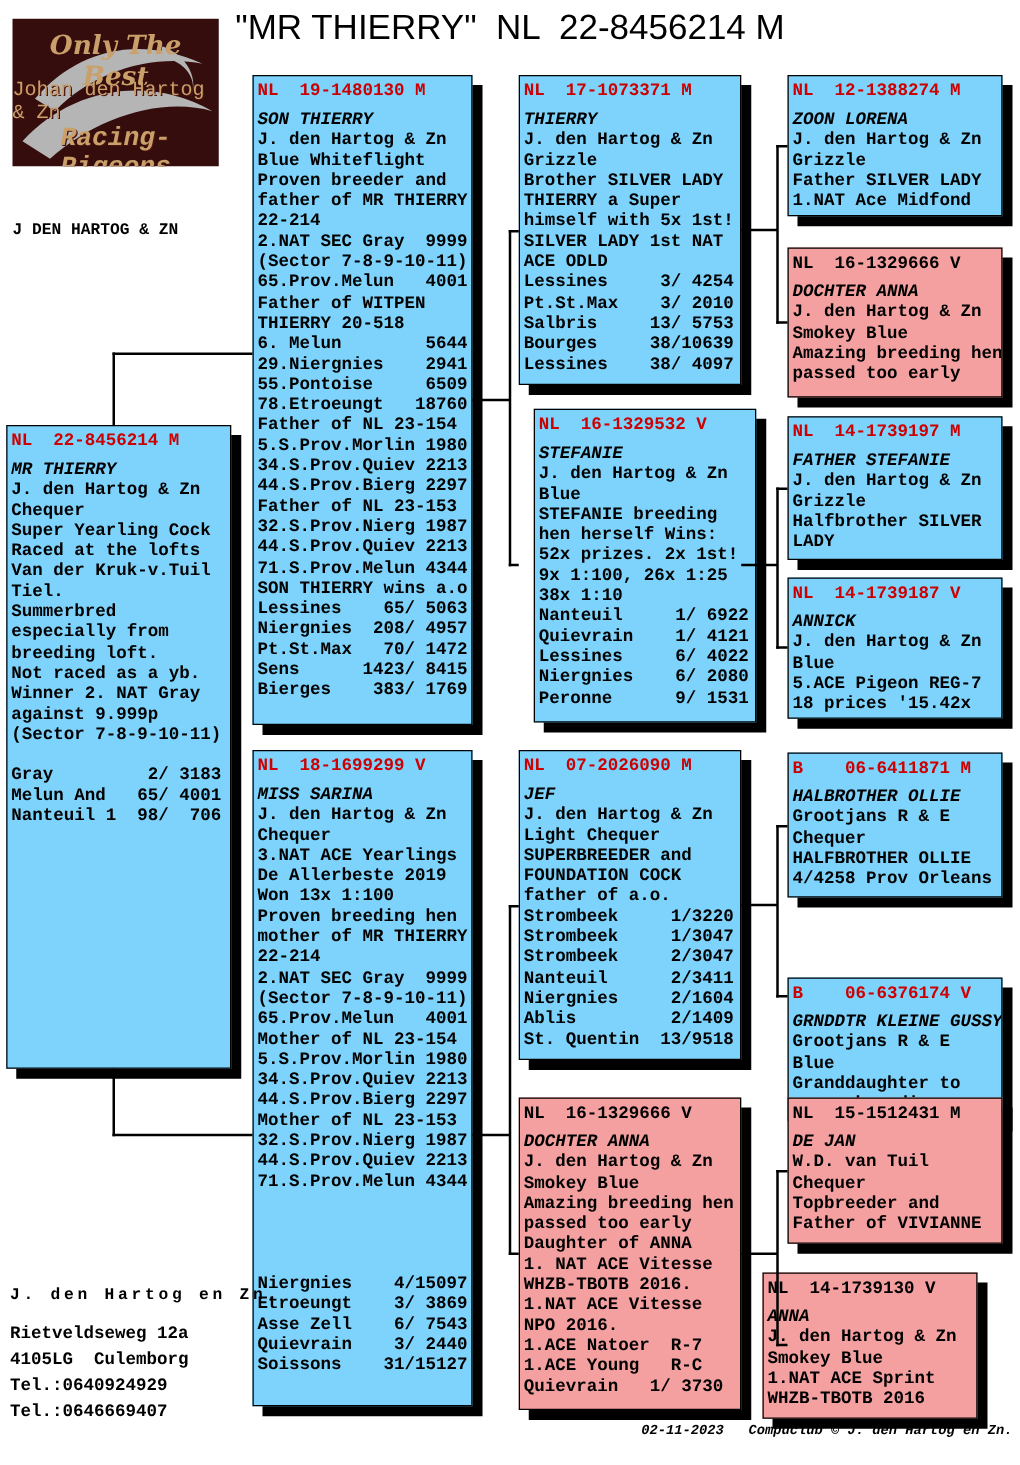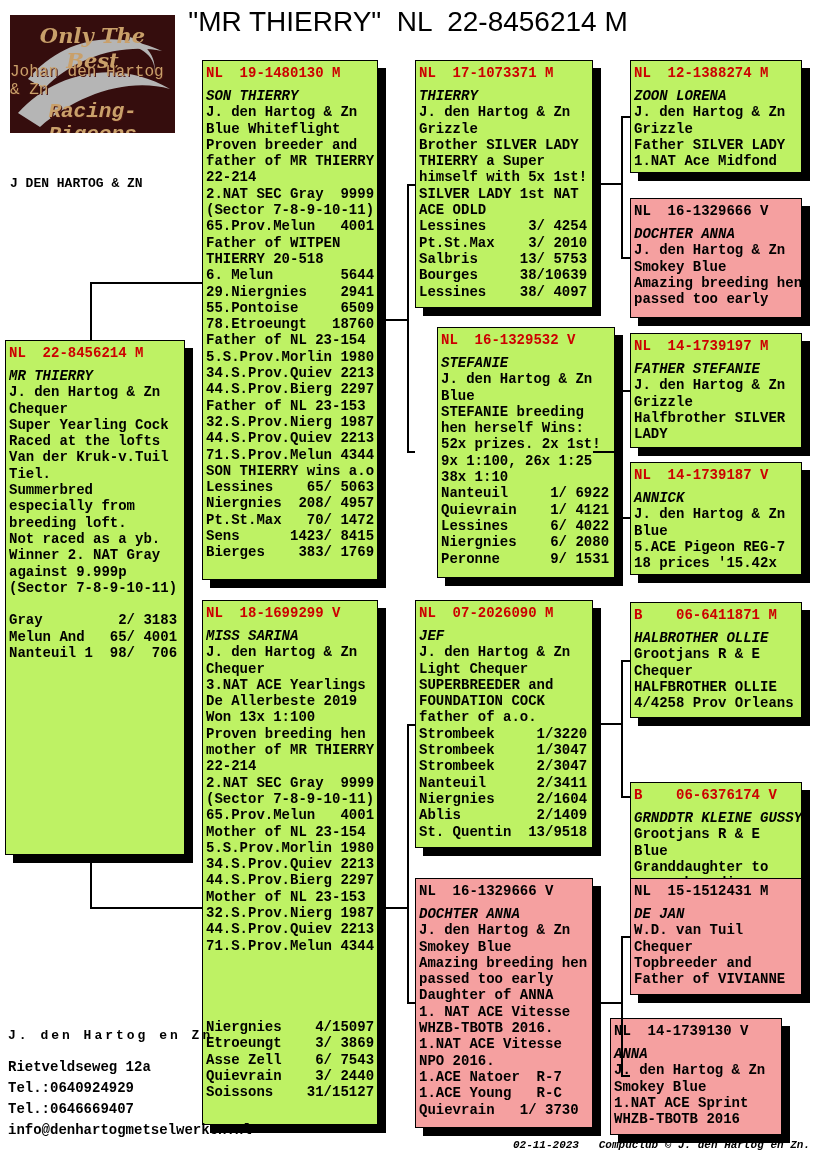--- a/index.html
+++ b/index.html
@@ -15,21 +15,21 @@
             font-family:"DejaVu Serif",serif;font-style:italic;font-weight:bold;
             font-size:21px;color:#c9a06a;}
   .logo .l2{position:absolute;left:0;top:48px;width:100%;text-align:left;
             font-family:Liberation Mono, monospace;font-size:16px;color:#c9a06a;
             text-shadow:1px 1px 0 #4a1410;}
   .logo .l3{position:absolute;left:0;top:85px;width:100%;text-align:center;
             font-family:Liberation Mono, monospace;font-style:italic;font-weight:bold;
             font-size:21px;color:#c9a06a;text-shadow:1px 1px 0 #4a1410;}
   .owner-label{position:absolute;left:10px;top:176px;font-weight:bold;font-size:13px;white-space:pre;color:#000;}
   
-  .pbox{position:absolute;background:#bef264;border:1px solid #000;box-shadow:8px 8px 0 #000;
+  .pbox{position:absolute;background:#7dd3fc;border:1px solid #000;box-shadow:8px 8px 0 #000;
         padding:4px 3px;box-sizing:border-box;overflow:hidden;}
   .pbox.pink{background:#f5a0a0;}
   .ring{font-weight:bold;font-size:14px;color:#cc0000;white-space:pre;margin-bottom:6px;line-height:17px;}
   .pink .ring{color:#000;}
   .pname{font-weight:bold;font-style:italic;font-size:14px;white-space:pre;line-height:16.3px;color:#000;}
   .pline{font-weight:bold;font-size:14px;white-space:pre;line-height:16.3px;min-height:16.3px;color:#000;}
   
   .cline{position:absolute;background:#000;}
   
   .addr-name{position:absolute;left:8px;top:1028px;font-weight:bold;font-size:13px;
@@ -165,21 +165,21 @@
         <div class="pline">SILVER LADY 1st NAT</div>
         <div class="pline">ACE ODLD</div>
         <div class="pline">Lessines     3/ 4254</div>
         <div class="pline">Pt.St.Max    3/ 2010</div>
         <div class="pline">Salbris     13/ 5753</div>
         <div class="pline">Bourges     38/10639</div>
         <div class="pline">Lessines    38/ 4097</div>
       </div>
   </div>
 
-  <div class="pbox" style="left:437px;top:327px;width:178px;height:251px;">
+  <div class="pbox" style="left:427px;top:327px;width:178px;height:251px;">
     <div class="ring">NL  16-1329532 V</div>
     <div class="pname">STEFANIE</div>
     <div>
         <div class="pline">J. den Hartog &amp; Zn</div>
         <div class="pline">Blue</div>
         <div class="pline">STEFANIE breeding</div>
         <div class="pline">hen herself Wins:</div>
         <div class="pline">52x prizes. 2x 1st!</div>
         <div class="pline">9x 1:100, 26x 1:25</div>
         <div class="pline">38x 1:10</div>
@@ -348,19 +348,19 @@
   <div class="cline" style="left:621px;top:796px;width:9px;height:2px;"></div>
 
   <div class="cline" style="left:593px;top:1002px;width:29px;height:2px;"></div>
   <div class="cline" style="left:621px;top:936px;width:2px;height:141px;"></div>
   <div class="cline" style="left:621px;top:936px;width:9px;height:2px;"></div>
   <div class="cline" style="left:621px;top:1075px;width:9px;height:2px;"></div>
 
   <div class="addr-name">J. den Hartog en Zn.</div>
   <div class="addr-lines">
       <div class="pline">Rietveldseweg 12a</div>
+      <div class="pline">4105LG  Culemborg</div>
       <div class="pline">Tel.:0640924929</div>
       <div class="pline">Tel.:0646669407</div>
-      <div class="pline">info@denhartogmetselwerken.nl</div>
     </div>
   <div class="footer">02-11-2023   Compuclub © J. den Hartog en Zn.</div>
 
 </div>
 
 </body></html>

